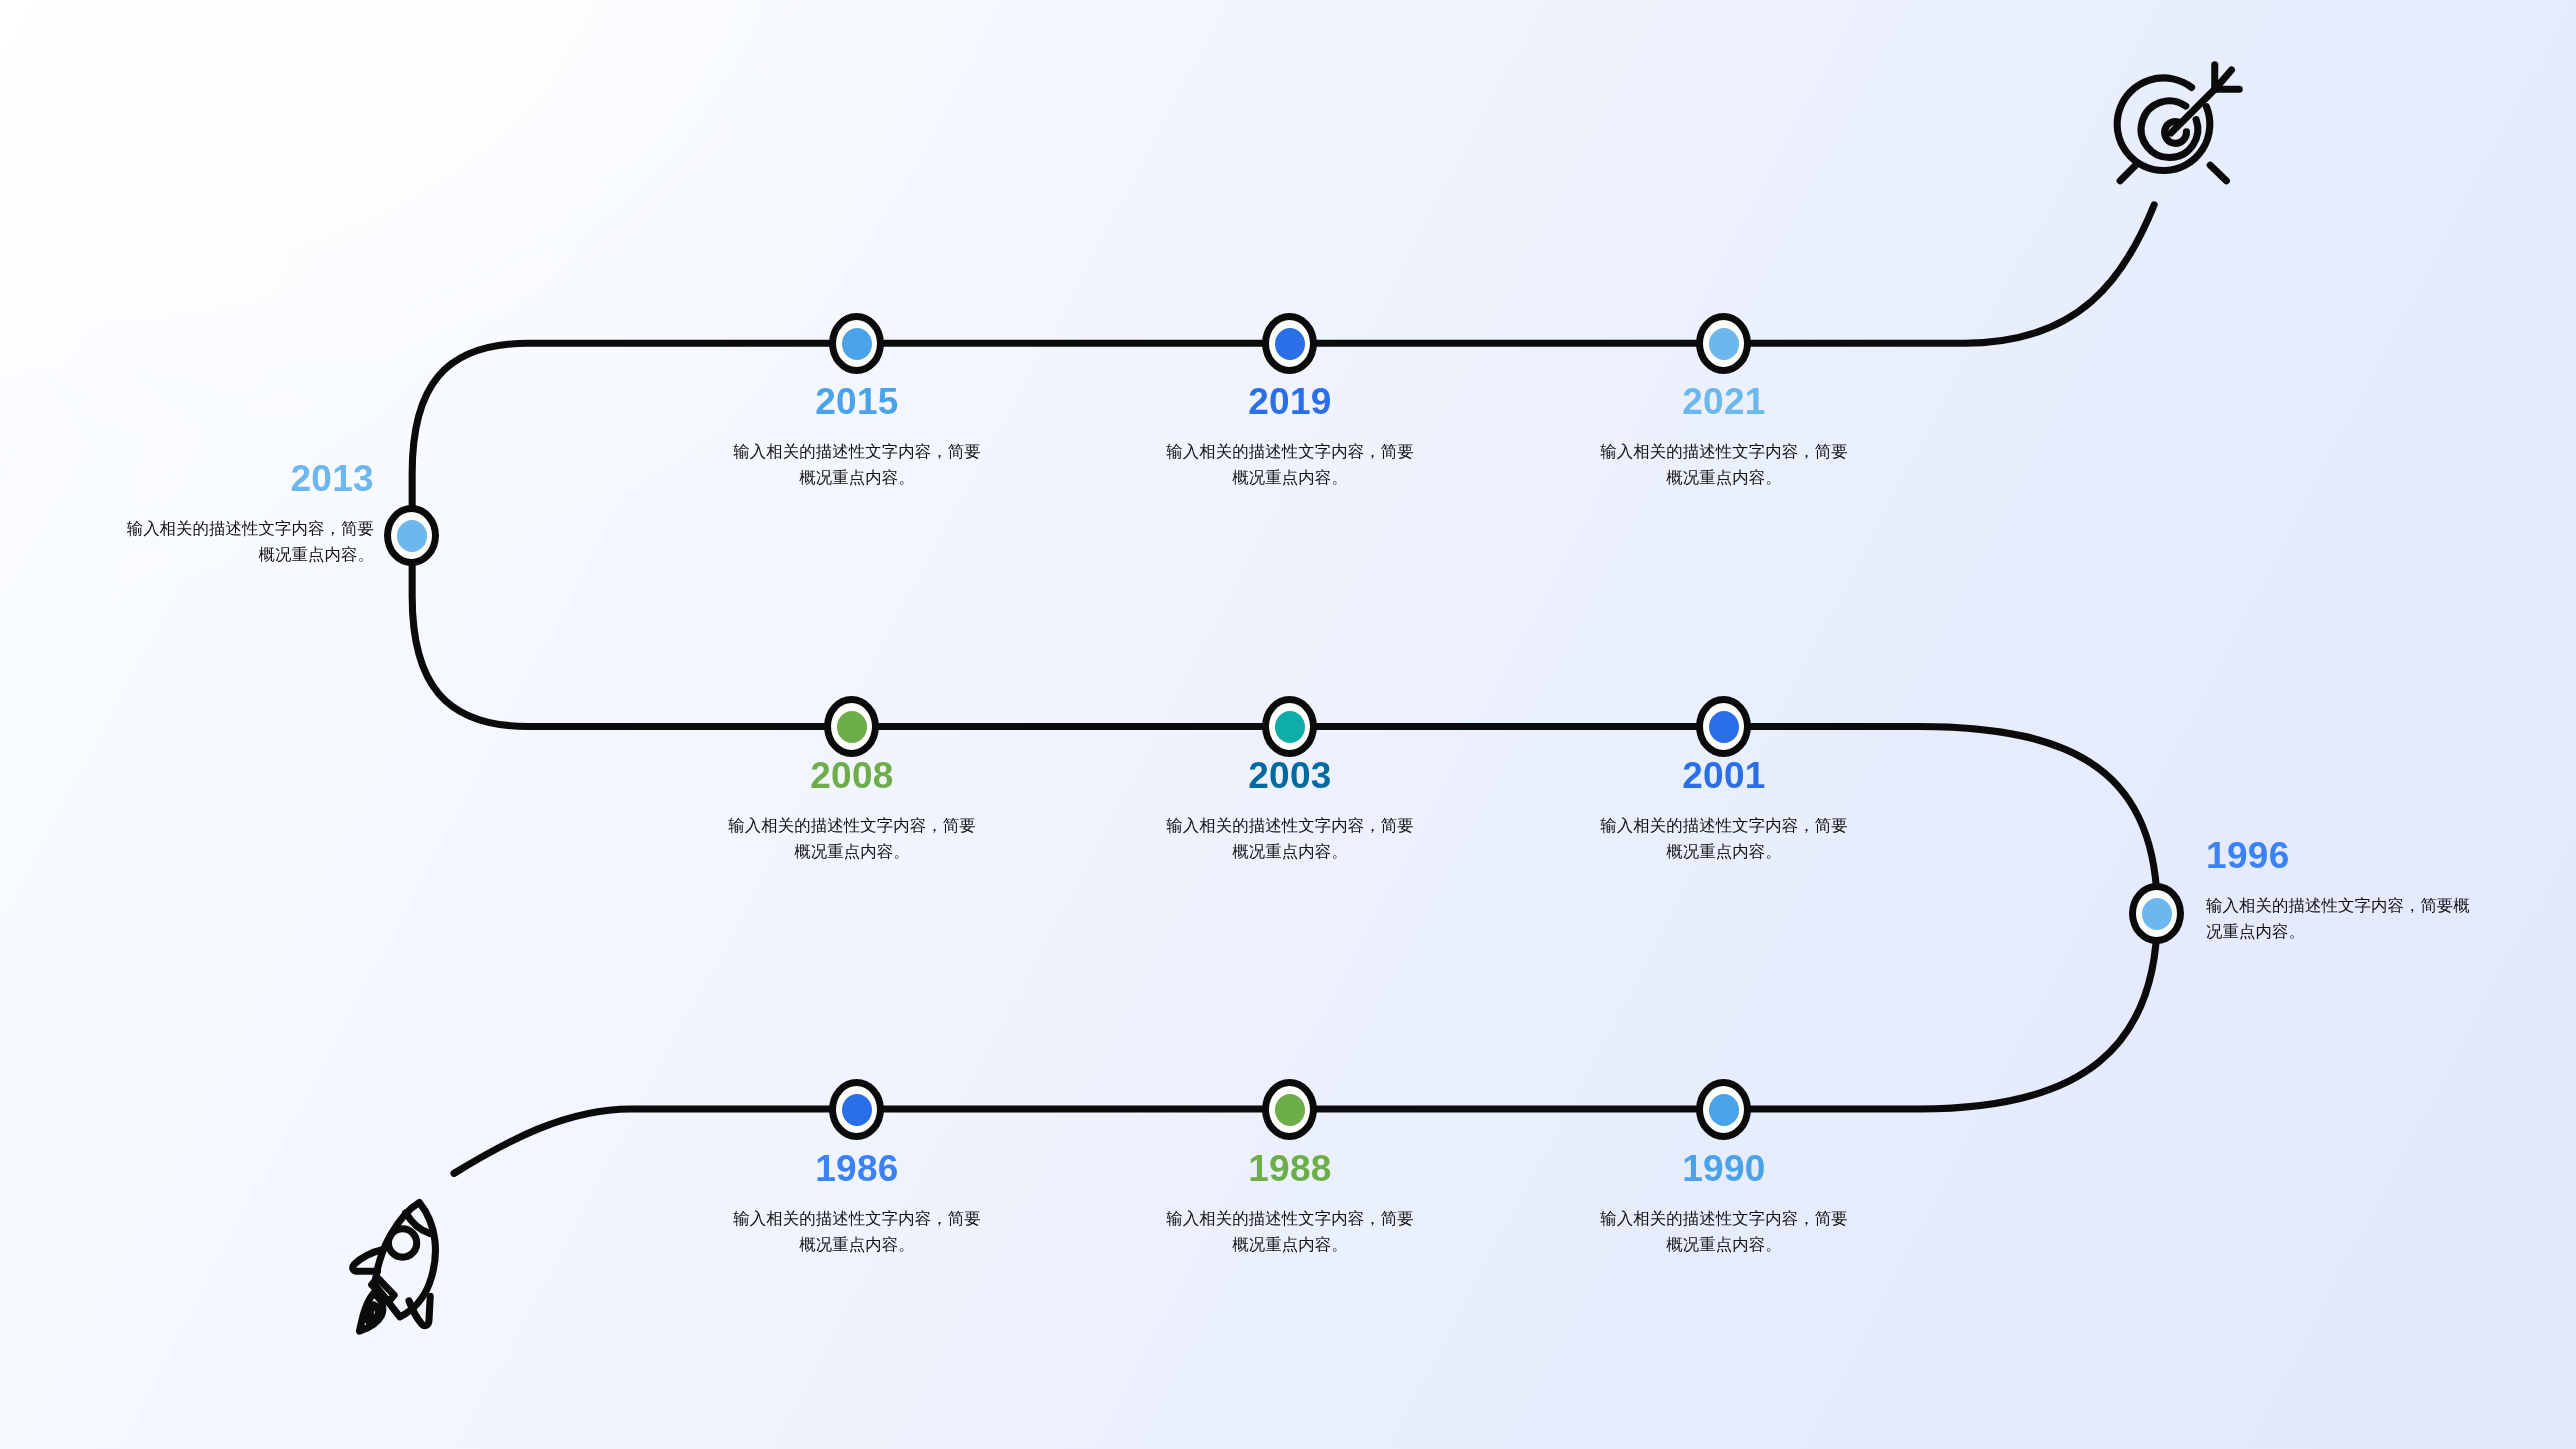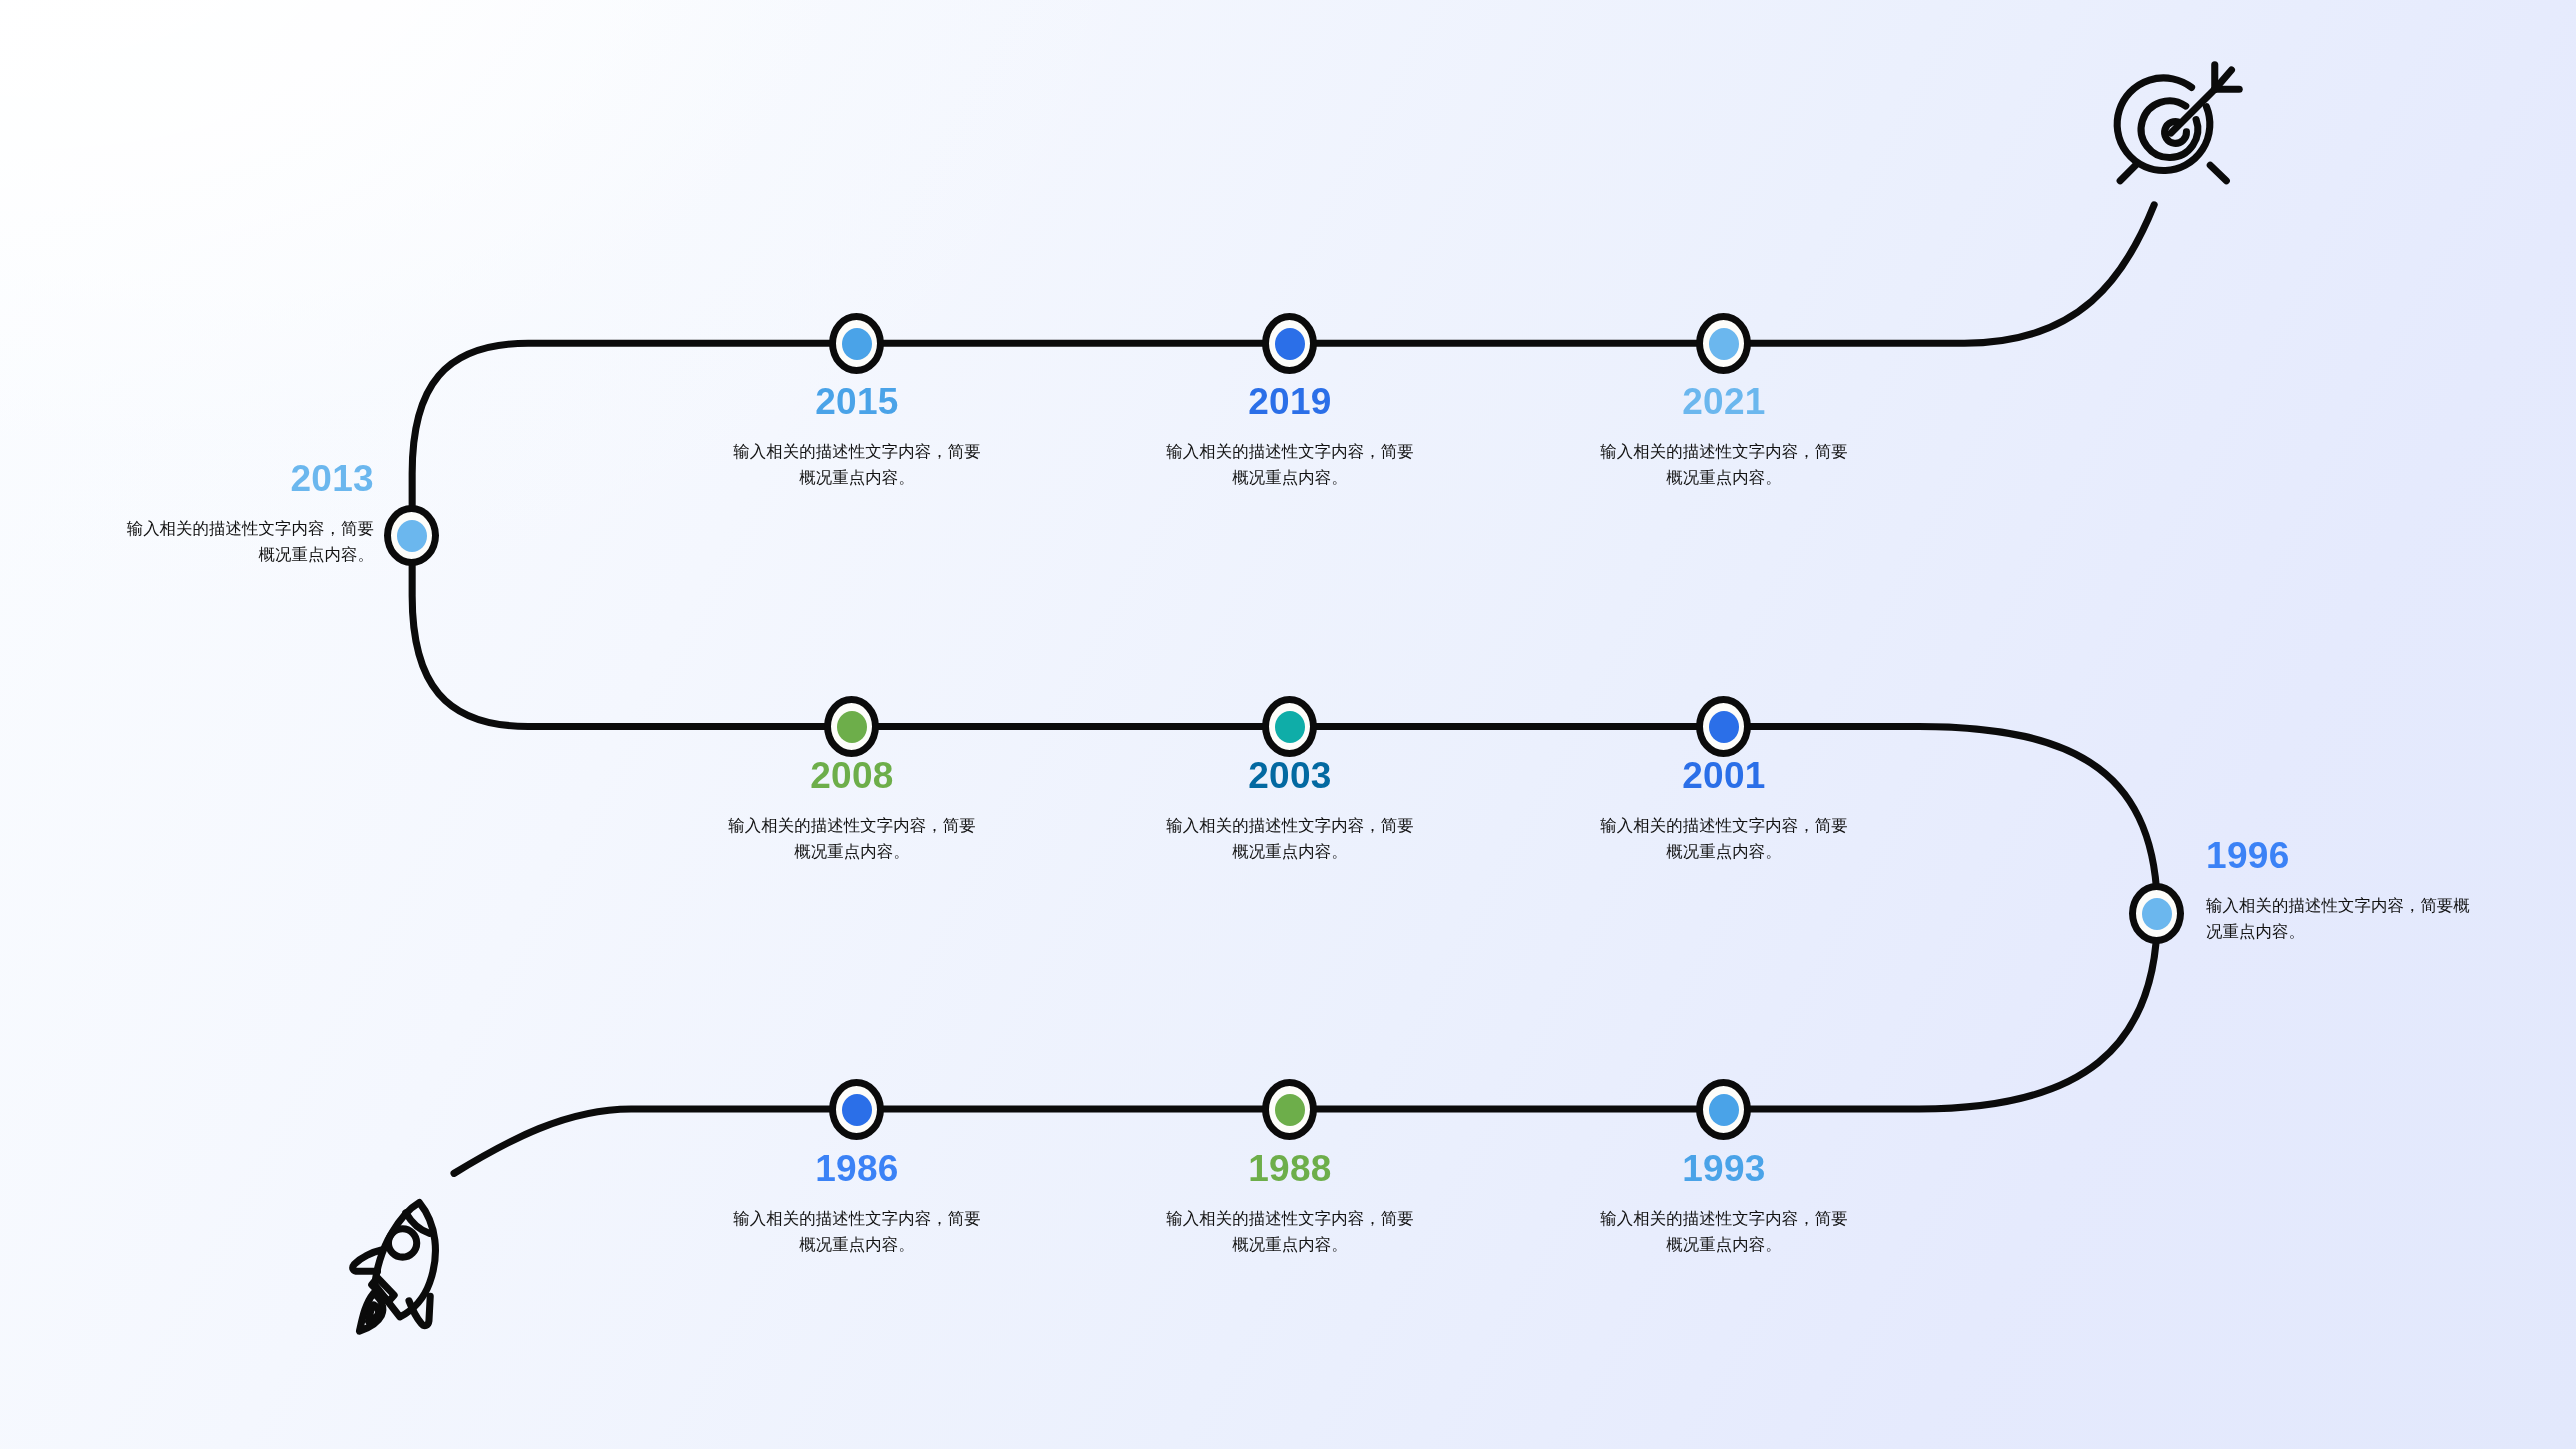--- a/index.html
+++ b/index.html
@@ -213,18 +213,18 @@
     <div class="year" style="color: #3b82f6;">1986</div>
     <div class="desc">输入相关的描述性文字内容，简要概况重点内容。</div>
   </div>
 
   <div class="entry align-center" style="left:1161px; top:1150px; width:258px;">
     <div class="year" style="color: rgb(109, 174, 74);">1988</div>
     <div class="desc">输入相关的描述性文字内容，简要概况重点内容。</div>
   </div>
 
   <div class="entry align-center" style="left:1595px; top:1150px; width:258px;">
-    <div class="year" style="color: rgb(74, 163, 232);">1993</div>
+    <div class="year" style="color: rgb(74, 163, 232);">1990</div>
     <div class="desc">输入相关的描述性文字内容，简要概况重点内容。</div>
   </div>
 
 </div>
 
 
 </body></html>

